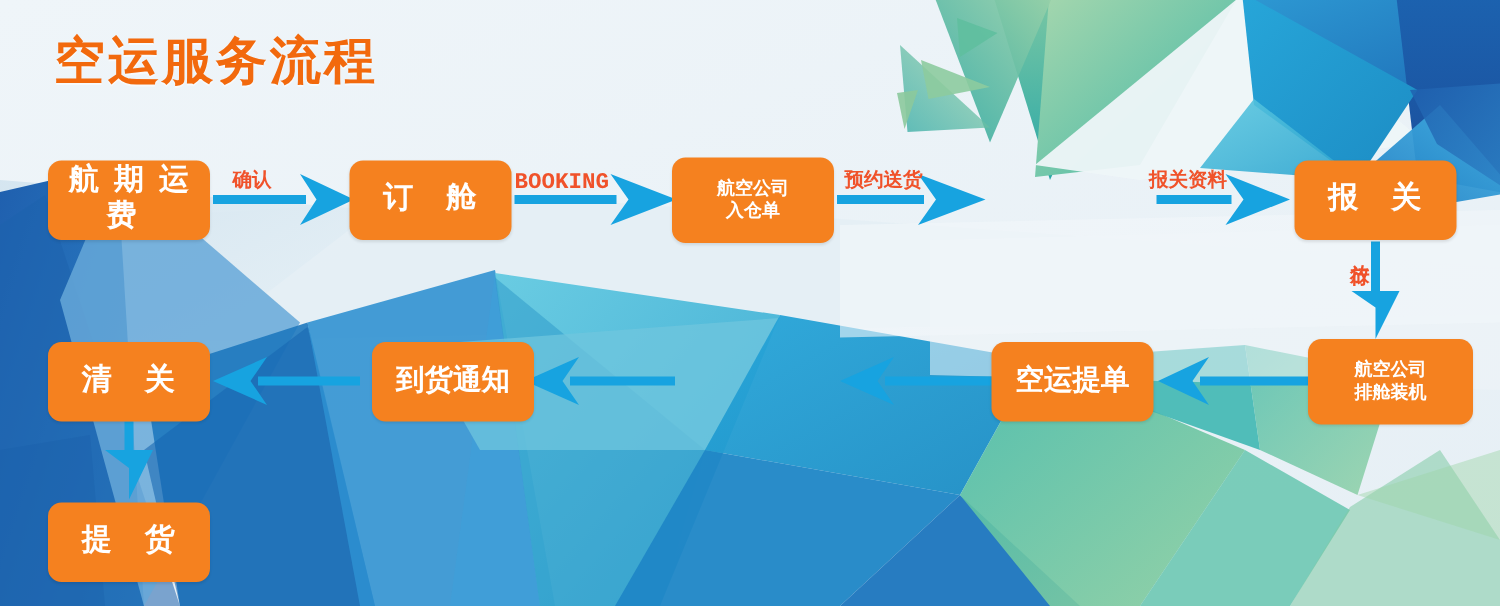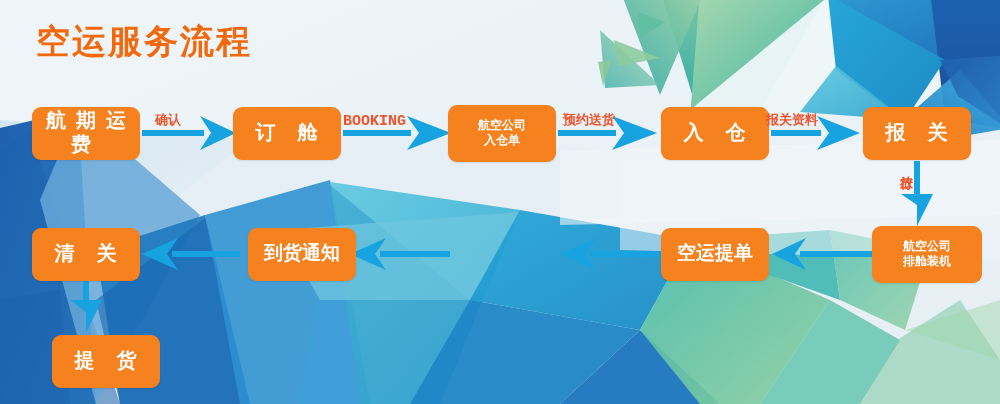--- a/index.html
+++ b/index.html
@@ -194,23 +194,20 @@
 
   <div class="box" style="left:233px;top:107px;width:108px;height:53px;">
     <span>订　舱</span>
   </div>
 
   <div class="box two-line" style="left:448px;top:105px;width:108px;height:57px;">
     <span style="white-space:pre-line;">航空公司
 入仓单</span>
   </div>
 
-  <div class="box" style="left:661px;top:107px;width:108px;height:53px;">
-    <span>入　仓</span>
-  </div>
 
   <div class="box" style="left:863px;top:107px;width:108px;height:53px;">
     <span>报　关</span>
   </div>
 
   <div class="box two-line" style="left:872px;top:226px;width:110px;height:57px;">
     <span style="white-space:pre-line;">航空公司
 排舱装机</span>
   </div>
 
@@ -220,21 +217,21 @@
 
 
   <div class="box small" style="left:248px;top:228px;width:108px;height:53px;justify-content:center;">
     <span>到货通知</span>
   </div>
 
   <div class="box" style="left:32px;top:228px;width:108px;height:53px;">
     <span>清　关</span>
   </div>
 
-  <div class="box" style="left:32px;top:335px;width:108px;height:53px;margin-left:20px;">
+  <div class="box" style="left:32px;top:335px;width:108px;height:53px;">
     <span>提　货</span>
   </div>
 
   <div class="alabel" style="left:155px;top:111px;">确认</div>
 
   <div class="alabel en" style="left:343px;top:113px;">BOOKING</div>
 
   <div class="alabel" style="left:563px;top:111px;">预约送货</div>
 
   <div class="alabel" style="left:766px;top:111px;">报关资料</div>

